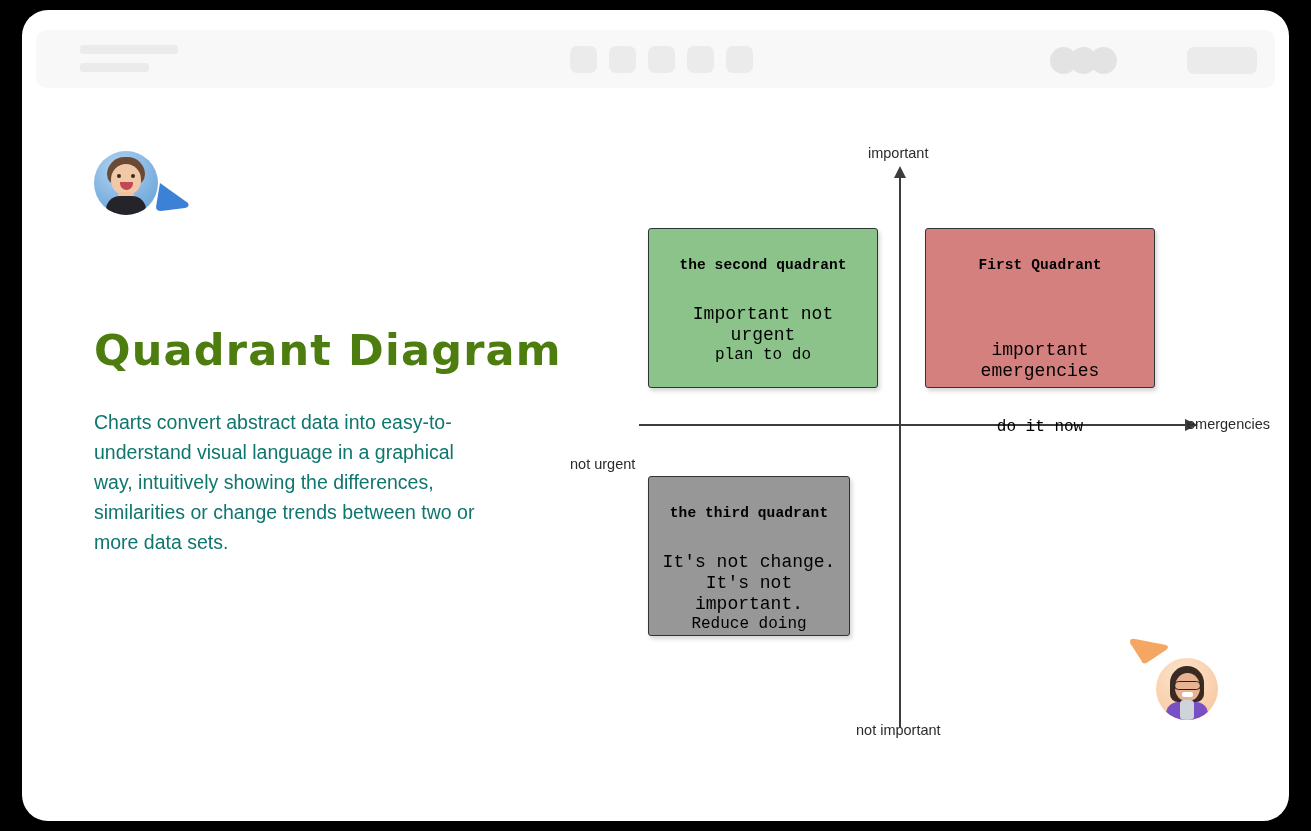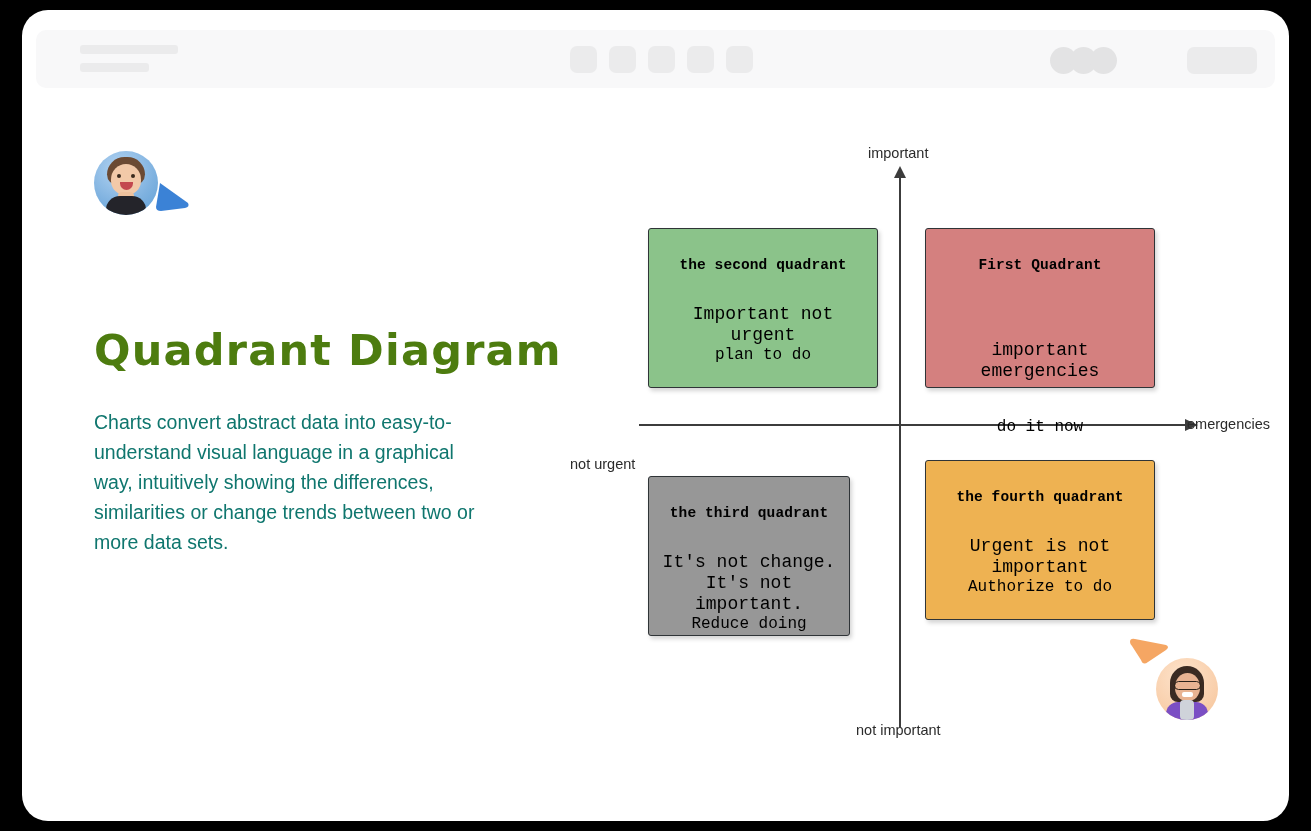--- a/index.html
+++ b/index.html
@@ -346,25 +346,20 @@
       <div class="quadrant-desc">important emergencies</div>
       <div class="quadrant-action">do it now</div>
     </div>
 
     <div class="quadrant-box" id="quadrant-third">
       <div class="quadrant-title">the third quadrant</div>
       <div class="quadrant-desc">It's not change. It's not important.</div>
       <div class="quadrant-action">Reduce doing</div>
     </div>
 
-    <div class="quadrant-box" id="quadrant-fourth">
-      <div class="quadrant-title">the fourth quadrant</div>
-      <div class="quadrant-desc">Urgent is not important</div>
-      <div class="quadrant-action">Authorize to do</div>
-    </div>
 
     <div id="cursor-orange-group">
       <div id="cursor-orange">
         <svg width="42" height="40" viewBox="0 0 42 40">
           <path d="M2 4 Q2 0 7 1 L38 7 Q42 9 38 12 L20 24 Q15 28 13 22 L4 8 Q2 6 2 4 Z" fill="#f5a663"></path>
         </svg>
       </div>
       <div id="avatar-orange">
         <div class="face2-hair"></div>
         <div class="face2-skin"></div>

